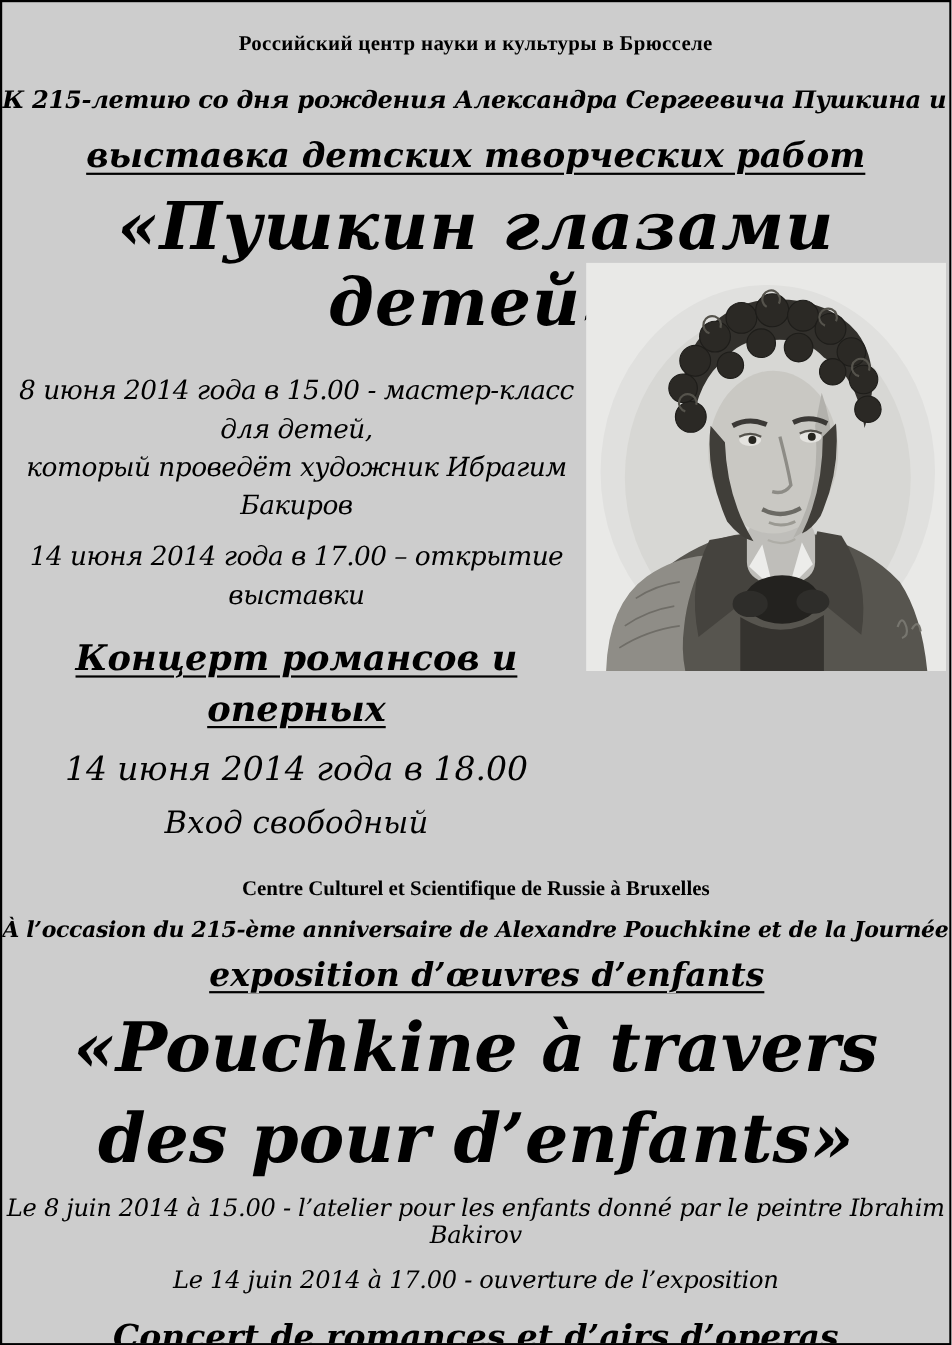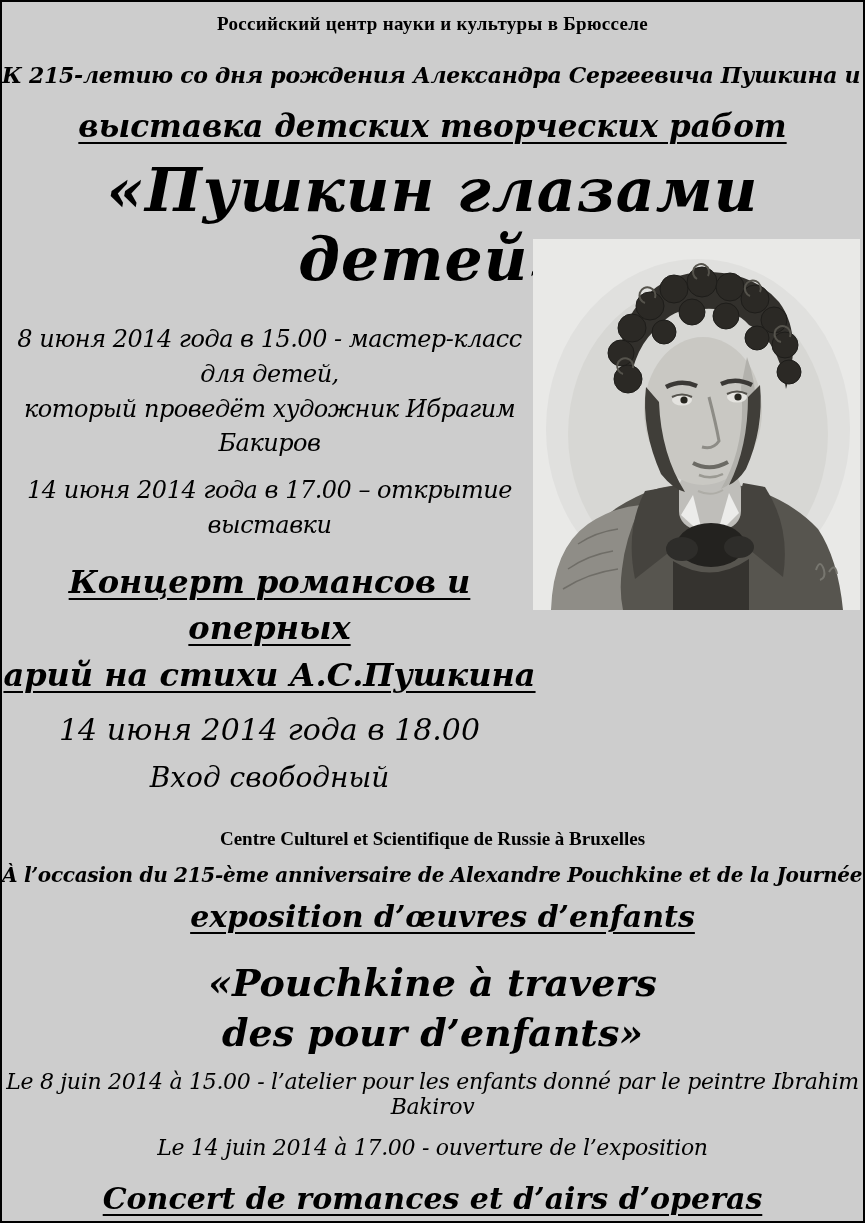--- a/index.html
+++ b/index.html
@@ -10,21 +10,21 @@
     background:#cdcdcd;
     overflow:hidden;
     color:#000;
     text-align:center;
     font-family:"DejaVu Serif","Liberation Serif",serif;
   }
   .serifbold { font-family:"Liberation Serif","DejaVu Serif",serif; font-weight:700; font-style:normal; }
   .script { font-style:italic; }
   .u { text-decoration:underline; text-decoration-thickness:2px; text-underline-offset:5px; }
 
-  .ru-org      { padding-top:11px; font-size:19px; letter-spacing:.3px; }
+  .ru-org      { padding-top:27px; font-size:19px; letter-spacing:.3px; }
   .ru-occasion { margin-top:27px; font-weight:700; font-size:22px; white-space:nowrap; letter-spacing:-.3px; }
   .ru-event    { margin-top:20px; font-weight:700; font-size:31px; }
   .ru-title    { margin-top:12px; font-weight:700; font-size:60px; line-height:1.15; letter-spacing:1px; }
 
   .left-col    { width:535px; }
   .ru-details  { margin-top:28px; font-size:24px; letter-spacing:-.5px; line-height:1.45; }
   .ru-details .l3 { margin-top:12px; }
   .ru-concert  { margin-top:16px; font-weight:700; font-size:32px; line-height:1.45; }
   .ru-date     { margin-top:14px; font-size:30px; }
   .ru-entry    { margin-top:14px; font-size:28px; }
@@ -32,21 +32,21 @@
   .portrait-box {
     position:absolute; left:531px; top:237px;
     width:327px; height:371px;
     background:#e9e9e7;
   }
   .portrait-box svg { display:block; width:100%; height:100%; }
 
   .fr-org      { margin-top:34px; font-size:19px; }
   .fr-occasion { margin-top:13px; font-weight:700; font-size:20px; letter-spacing:-.3px; white-space:nowrap; }
   .fr-event    { margin-top:12px; font-weight:700; font-size:30px;padding-left:20px; }
-  .fr-title    { margin-top:24px; font-weight:700; font-size:38px; line-height:1.33; }
+  .fr-title    { margin-top:8px; font-weight:700; font-size:62px; line-height:1.33; }
   .fr-details  { margin-top:10px; font-size:22px; letter-spacing:-.3px; }
   .fr-details .fd2 { margin-top:16px; }
   .fr-concert  { margin-top:18px; font-weight:700; font-size:30px; line-height:1.4; }
 </style>
 </head>
 <body>
 
 <div class="poster">
 
   <div class="serifbold ru-org">Российский центр науки и культуры в Брюсселе</div>
@@ -55,21 +55,20 @@
   <div class="script ru-title">«Пушкин глазами детей»</div>
 
   <div class="left-col">
     <div class="script ru-details">
       <div>8 июня 2014 года в 15.00 - мастер-класс для детей,</div>
       <div>который проведёт художник Ибрагим Бакиров</div>
       <div class="l3">14 июня 2014 года в 17.00 – открытие выставки</div>
     </div>
     <div class="script ru-concert">
       <div class="u">Концерт романсов и оперных</div>
-      <div class="u">арий на стихи А.С.Пушкина</div>
     </div>
     <div class="script ru-date">14 июня 2014 года в 18.00</div>
     <div class="script ru-entry">Вход свободный</div>
   </div>
 
   <div class="portrait-box">
     <svg viewBox="0 0 327 371" xmlns="http://www.w3.org/2000/svg">
       <rect width="327" height="371" fill="#e9e9e7"></rect>
       <ellipse cx="165" cy="190" rx="152" ry="170" fill="#e0e0de"></ellipse>
       <ellipse cx="165" cy="195" rx="130" ry="150" fill="#d7d7d4"></ellipse>

